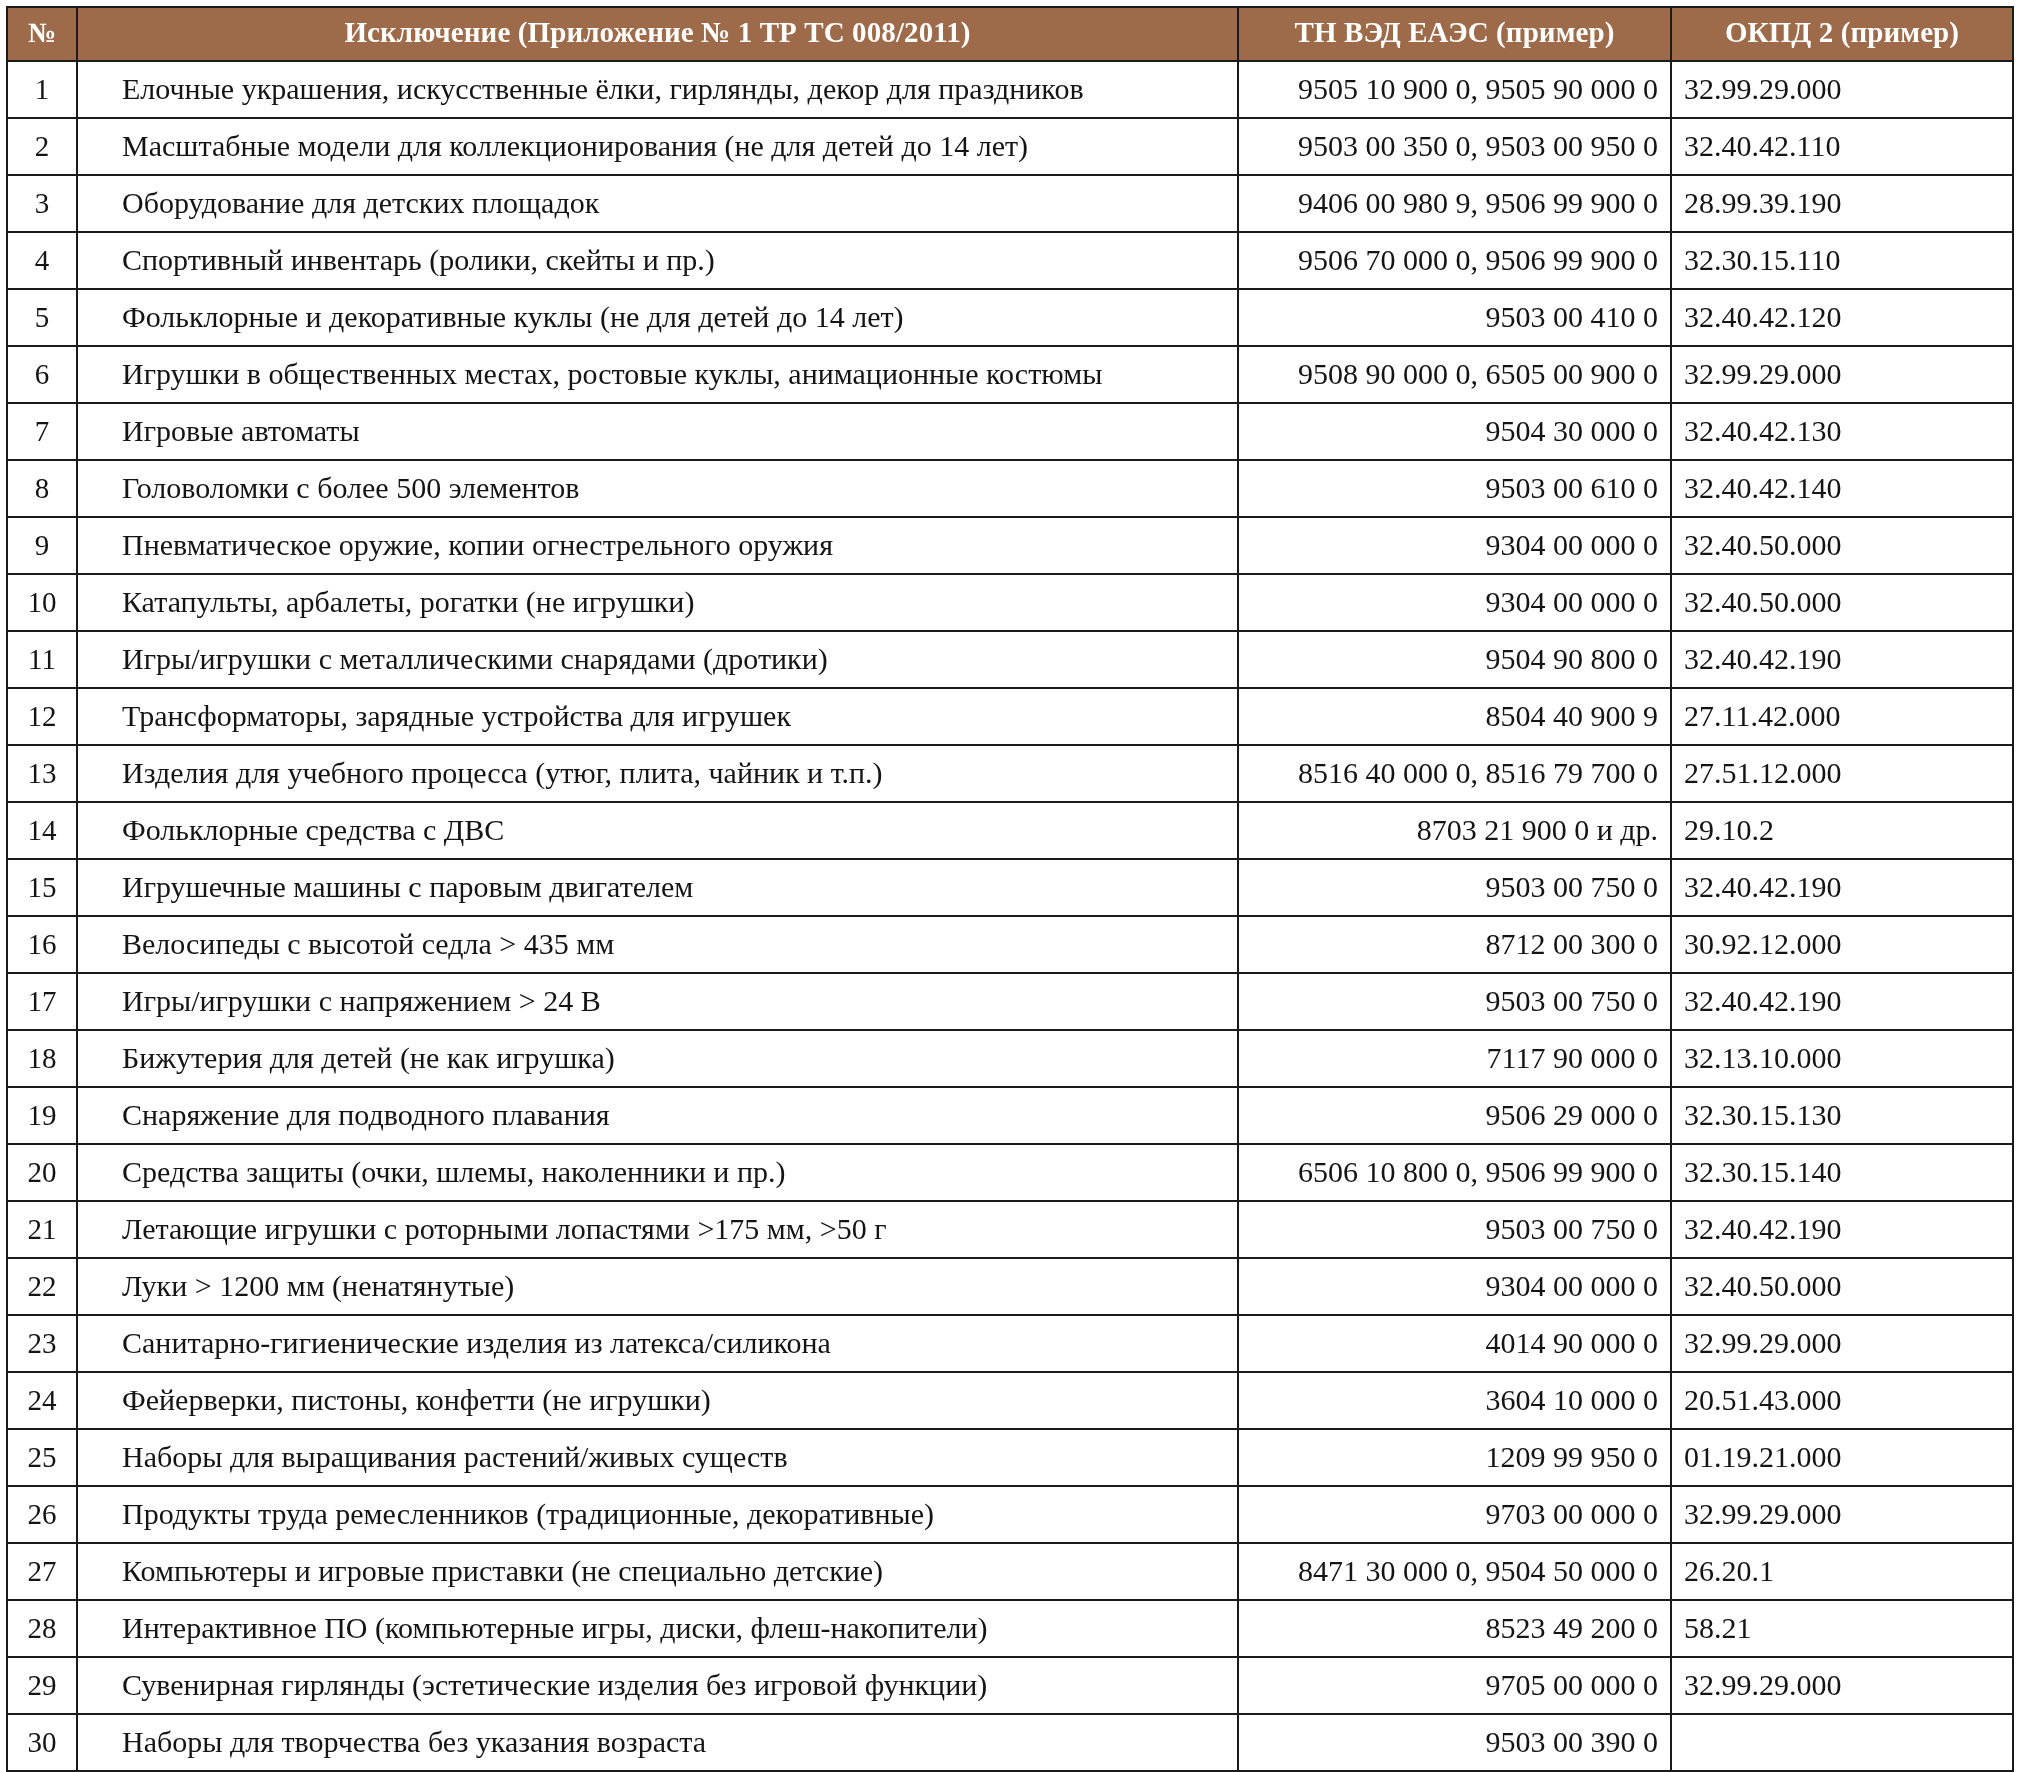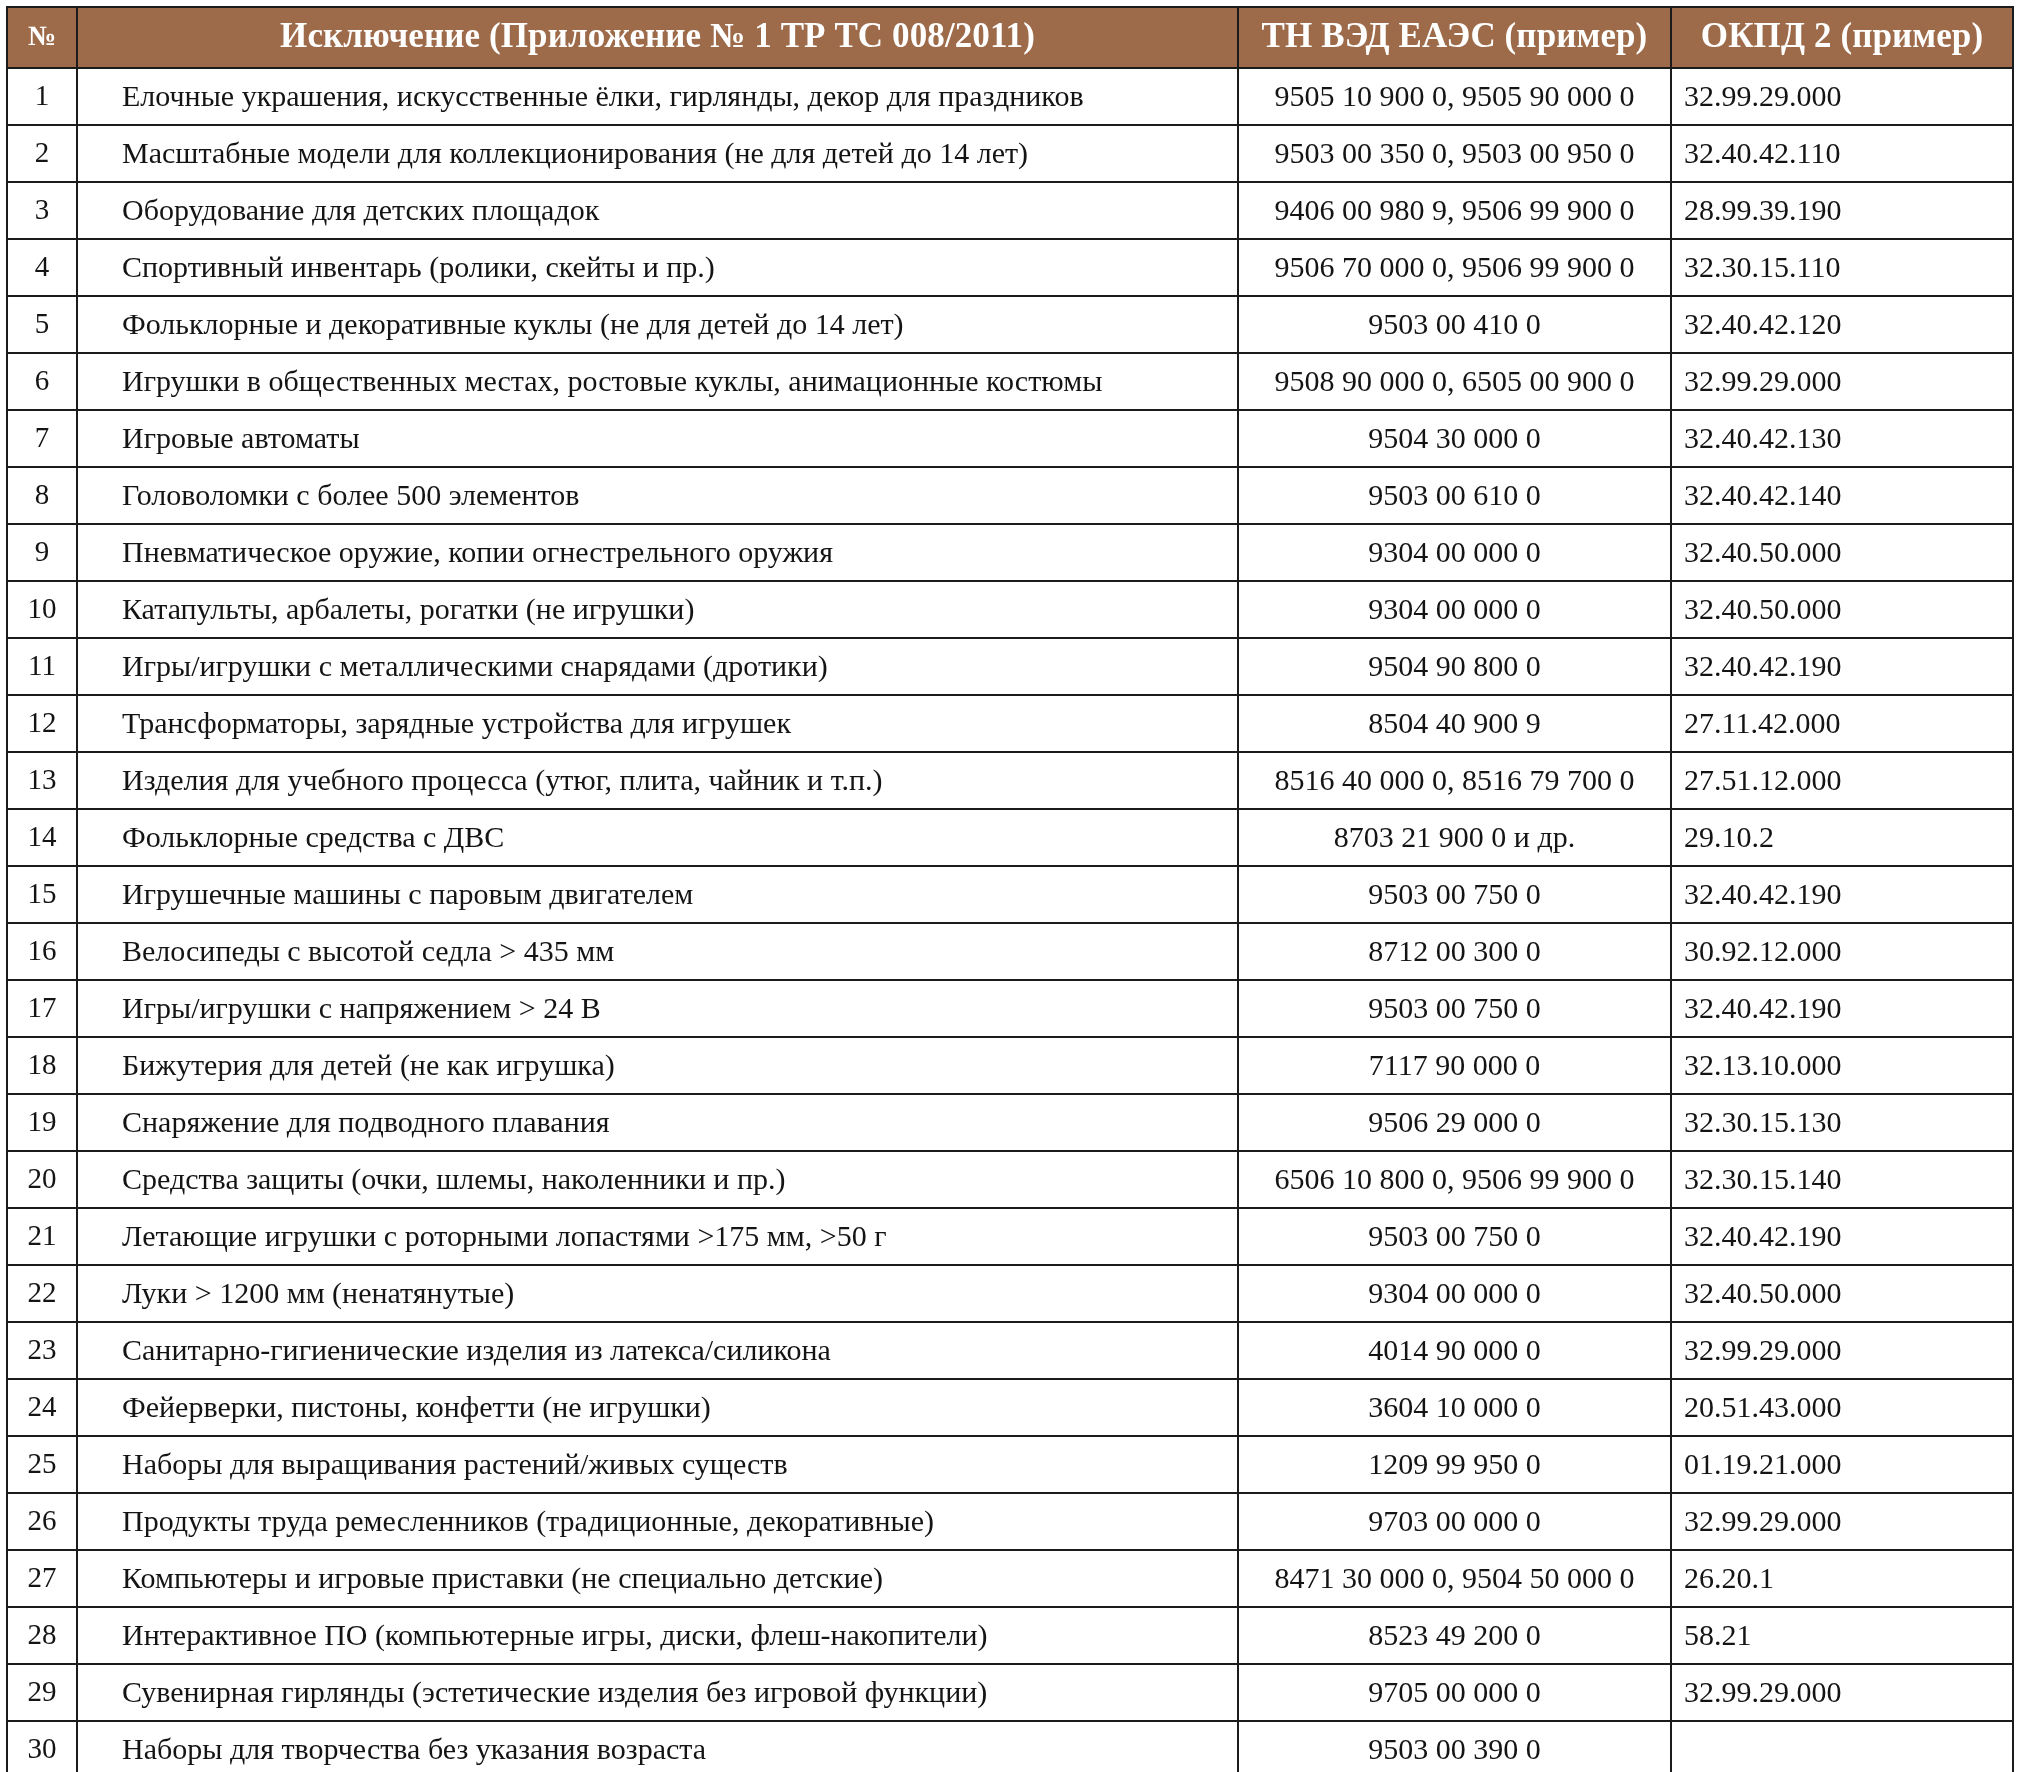--- a/index.html
+++ b/index.html
@@ -29,21 +29,21 @@
   }
   table.exclusions col.c-num      { width: 70px; }
   table.exclusions col.c-desc     { width: 1161px; }
   table.exclusions col.c-tnved    { width: 433px; }
   table.exclusions col.c-okpd     { width: 342px; }
 
   thead th {
     background: #9d6b4a;
     color: #ffffff;
     font-weight: bold;
-    font-size: 35px;
+    font-size: 29px;
     line-height: 1.1;
     text-align: center;
     padding: 9px 10px 11px 10px;
     border: 2px solid #1b1b1b;
     letter-spacing: .1px;
     white-space: nowrap;
   }
   thead th.th-num { font-size: 28px; }
 
   tbody td {
@@ -57,21 +57,21 @@
     white-space: nowrap;
     overflow: hidden;
   }
   tbody td.num {
     text-align: center;
     padding-left: 4px;
     padding-right: 4px;
     font-size: 29px;
   }
   tbody td.desc  { text-align: left; padding-left: 44px; }
-  tbody td.tnved { text-align: center; }
+  tbody td.tnved { text-align: right; }
   tbody td.okpd  { text-align: left; }
 </style>
 </head>
 <body>
 
 <div class="table-wrap">
   <table class="exclusions">
     <colgroup>
       <col class="c-num">
       <col class="c-desc">

